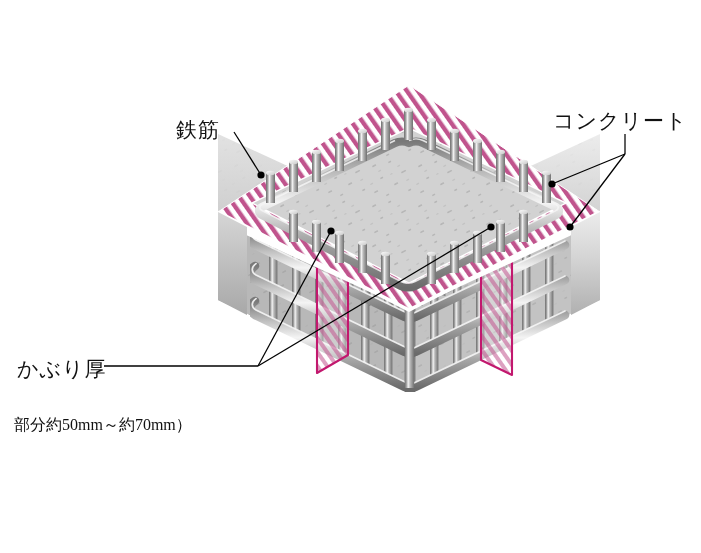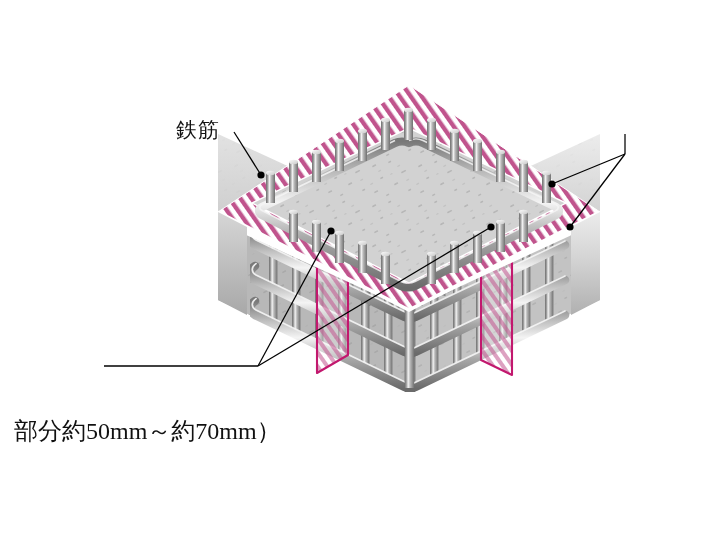--- a/index.html
+++ b/index.html
@@ -7,21 +7,21 @@
        font-family:"Liberation Serif","DejaVu Serif",serif;color:#000;}
   #stage{position:absolute;left:0;top:0;width:701px;height:553px;padding-left:8px;}
   svg#fig{position:absolute;left:0;top:0;width:701px;height:553px;display:block;}
 
   .lbl{position:absolute;white-space:nowrap;color:#111;
        font-family:"Liberation Serif","DejaVu Serif",serif;}
   #label-rebar{left:176px;top:116px;font-size:21px;letter-spacing:1px;}
   #label-concrete{left:553px;top:107px;font-size:21px;letter-spacing:1px;}
   #label-cover-title{left:17px;top:355px;font-size:21px;letter-spacing:1px;}
   #label-cover-l1{left:14px;top:386px;font-size:20px;letter-spacing:0px;}
-  #label-cover-l2{left:14px;top:415px;font-size:24px;letter-spacing:0px;}
+  #label-cover-l2{left:14px;top:415px;font-size:16px;letter-spacing:0px;}
 </style>
 </head>
 <body>
 
 <div id="stage">
 
   <svg id="fig" viewBox="0 0 701 553">
     <defs>
 
       <pattern id="hatchPink" width="9" height="9" patternUnits="userSpaceOnUse" patternTransform="rotate(-35)">
@@ -278,16 +278,18 @@
       <circle cx="261" cy="175" r="3.6"></circle>
       <circle cx="552" cy="184" r="3.6"></circle>
       <circle cx="570" cy="227" r="3.6"></circle>
       <circle cx="331" cy="231" r="3.6"></circle>
       <circle cx="491" cy="227" r="3.6"></circle>
     </g>
   </svg>
 
   <div class="lbl" id="label-rebar">鉄筋</div>
 
-
+  <div class="lbl" id="label-concrete">コンクリート</div>
+
+  <div class="lbl" id="label-cover-title">かぶり厚</div>
   <div class="lbl" id="label-cover-l2">部分約50mm～約70mm）</div>
 
 </div>
 
 </body></html>

